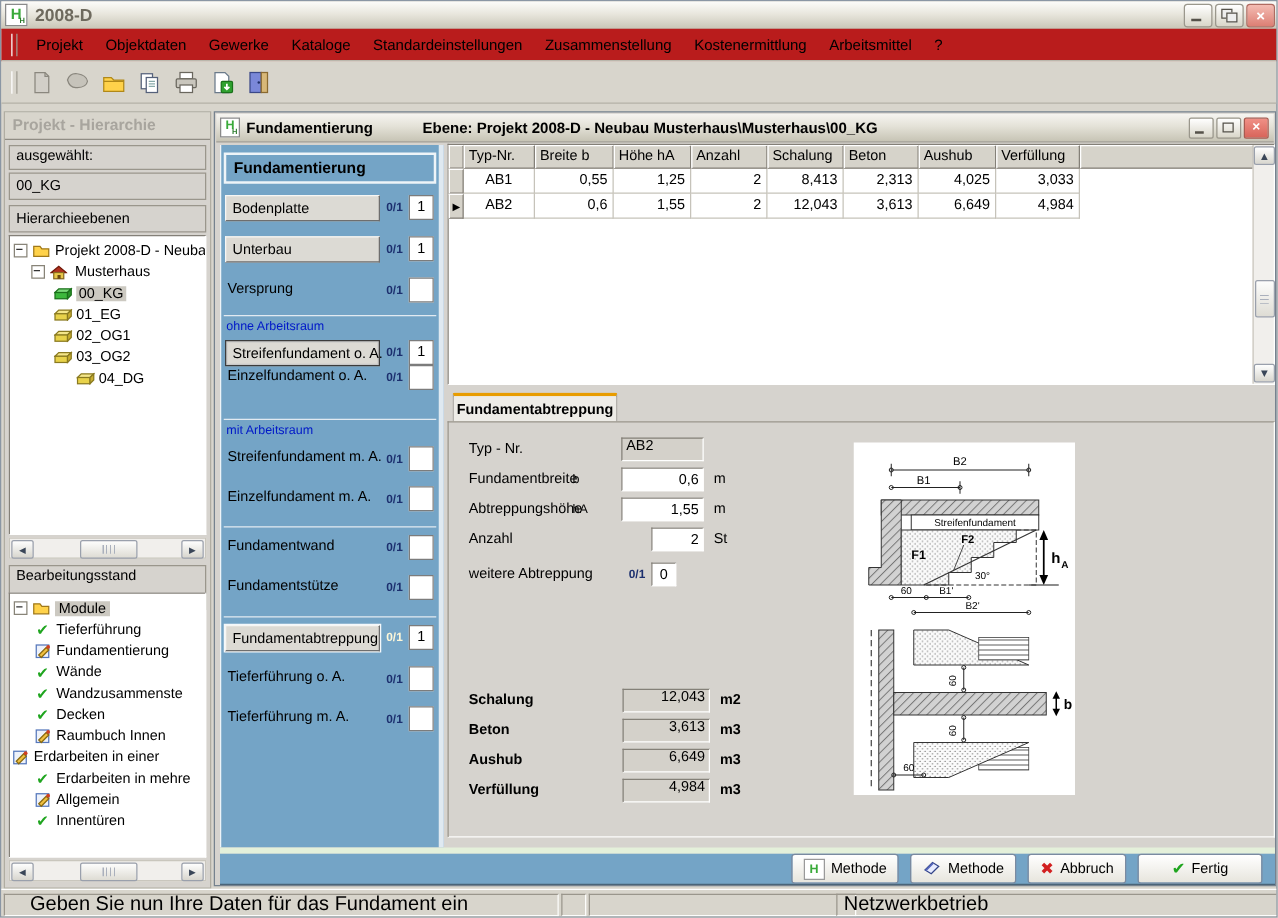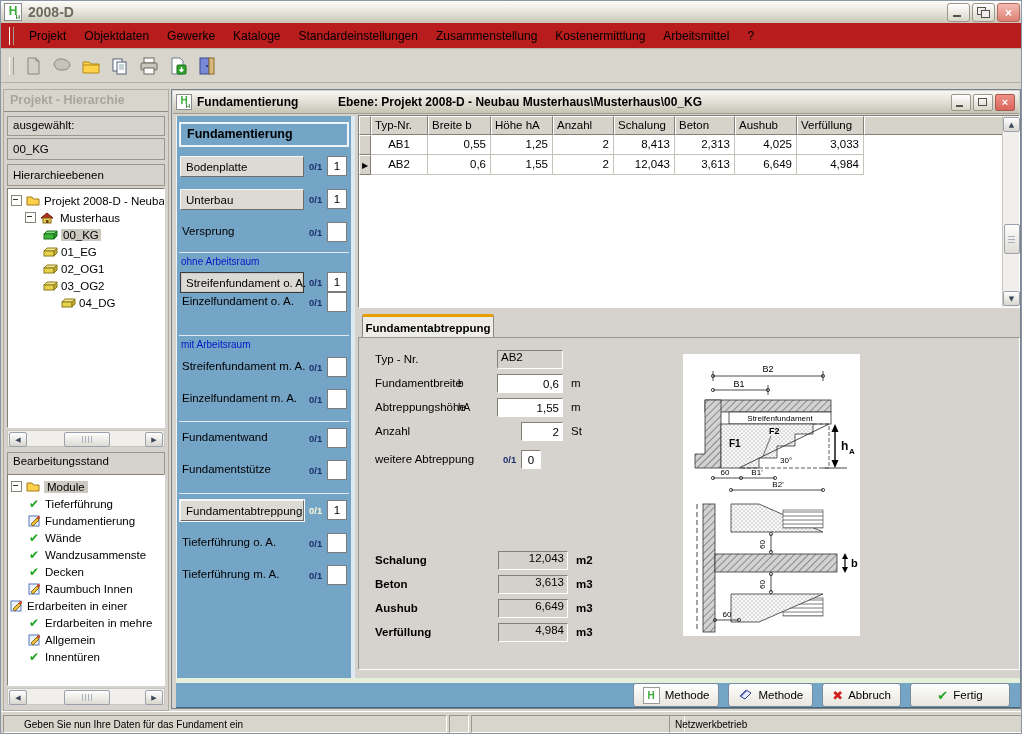--- a/index.html
+++ b/index.html
@@ -126,21 +126,21 @@
     border-bottom:1px solid #4a6478}
   .fbtn{height:22px;border:1px solid #7a8aa0;border-radius:3px;background:linear-gradient(#ffffff,#e7e5dd);
     display:flex;align-items:center;justify-content:center;gap:5px;font-size:11.5px;padding:0 9px;cursor:default}
   .icox{color:#d22020;font-weight:bold;font-size:13px;font-family:"DejaVu Sans",sans-serif}
   .icochk{color:#1fa51f;font-weight:bold;font-size:13px;font-family:"DejaVu Sans",sans-serif}
   .minilogo{width:15px;height:15px;background:#fff;border:1px solid #9a9a9a;display:flex;align-items:center;justify-content:center}
   .minilogo b{color:#3aaa3a;font-size:10px}
   
   .statusbar{left:0;top:710px;width:1022px;height:24px;background:#d8d5cc;border-top:1px solid #fff}
   .ssec{position:absolute;top:3px;height:18px;border:1px solid;border-color:#9a968c #fdfdfb #fdfdfb #9a968c;
-    box-sizing:border-box;font-size:10px;display:flex;align-items:center}
+    box-sizing:border-box;font-size:16px;display:flex;align-items:center}
   svg text{font-family:"Liberation Sans","DejaVu Sans",sans-serif}
 </style>
 </head>
 <body>
 
 <div class="abs titlebar">
   <span class="applogo">
       <b>H</b>
       <i>H</i>
     </span>

